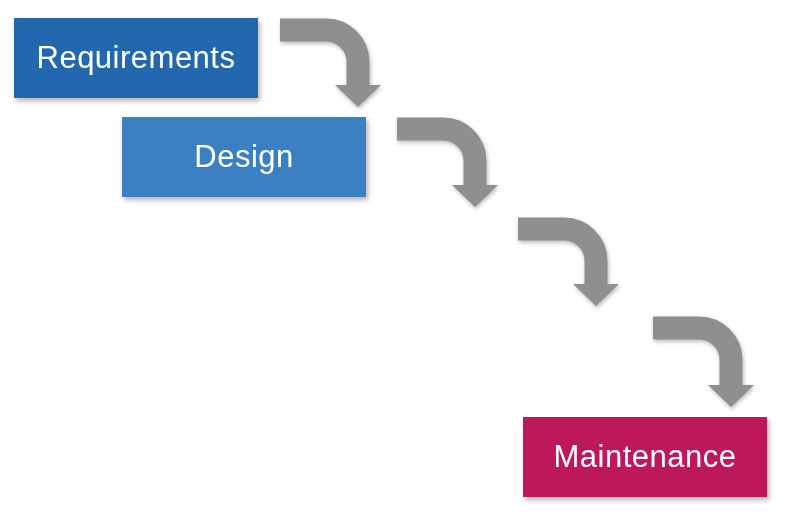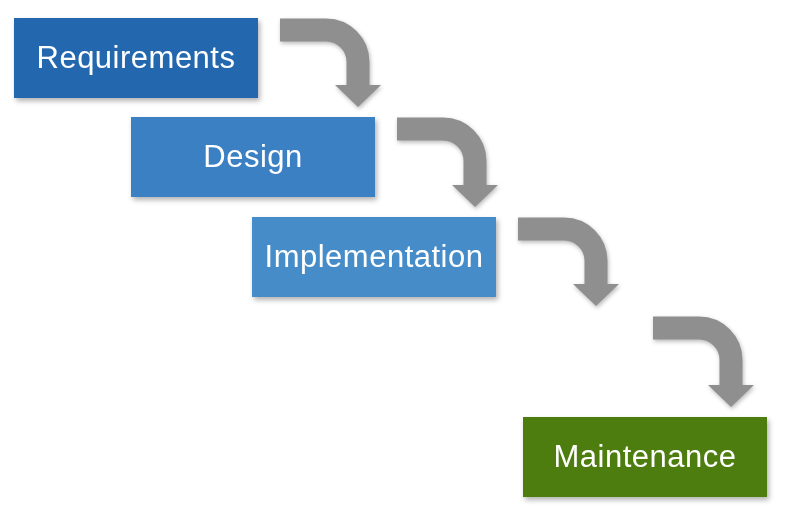--- a/index.html
+++ b/index.html
@@ -57,20 +57,19 @@
         <polygon points="573,284 619,284 596,306" fill="#8F8F8F"></polygon>
       </g>
       <g>
         <path d="M 653 328 L 699 328 A 32 32 0 0 1 731 360 L 731 387" fill="none" stroke="#8F8F8F" stroke-width="23"></path>
         <polygon points="708,385 754,385 731,407" fill="#8F8F8F"></polygon>
       </g>
     </svg>
 
   <div class="step-box" style="left: 14px; top: 18px; background: rgb(35, 104, 174);">Requirements</div>
 
-  <div class="step-box" style="left: 131px; top: 117px; background: rgb(60, 128, 196);">Design</div>
-
-  <div class="step-box" style="left: 252px; top: 217px; background: rgb(70, 140, 200);">Implementation</div>
+  <div class="step-box" style="left: 122px; top: 117px; background: rgb(60, 128, 196);">Design</div>
 
 
-  <div class="step-box" style="left: 523px; top: 417px; background: #4d7c0f;">Maintenance</div>
+
+  <div class="step-box" style="left: 523px; top: 417px; background: #be185d;">Maintenance</div>
 
 </div>
 
 </body></html>

